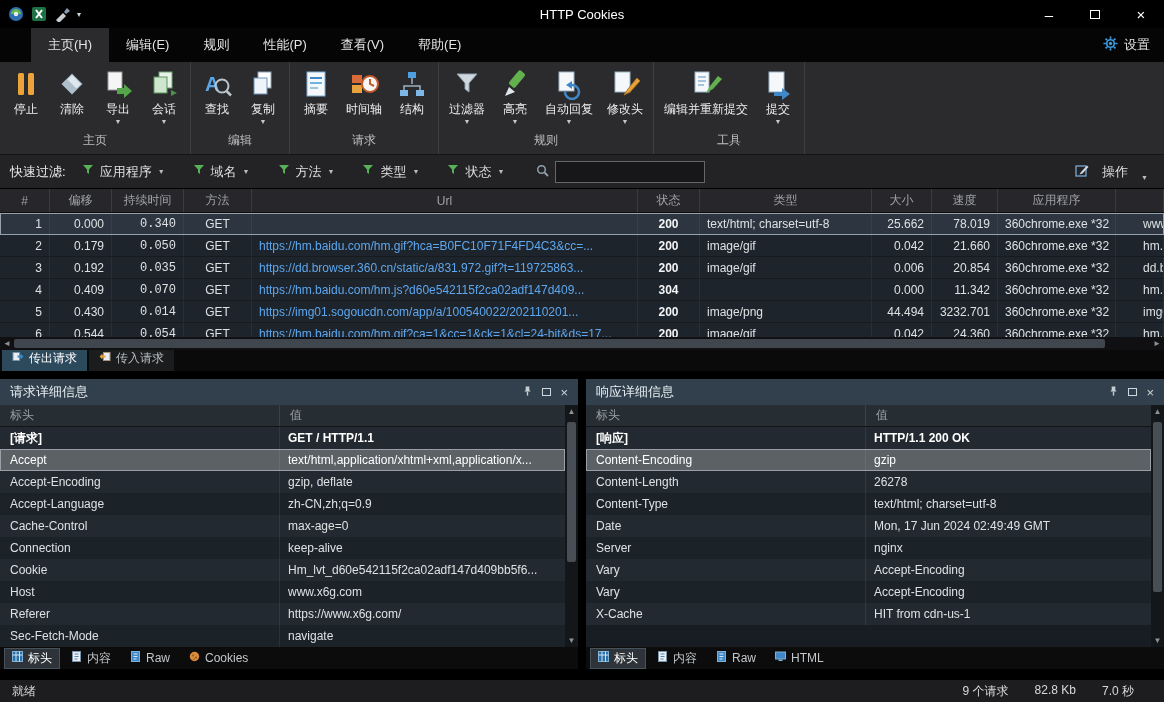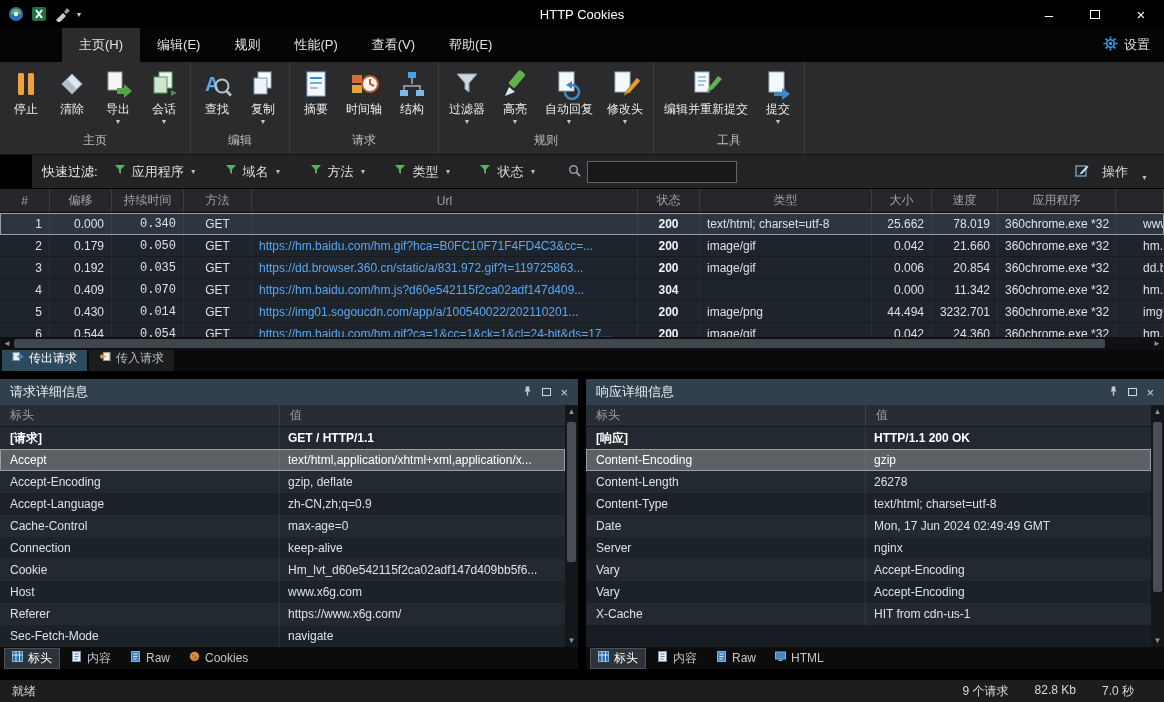--- a/index.html
+++ b/index.html
@@ -13,39 +13,39 @@
   .qat { display:flex; gap:7px; align-items:center; padding-left:8px; z-index:2; }
   .qat svg { display:block; }
   .qat-caret { color:#cfd4d8; font-size:8px; }
   .title { position:absolute; left:0; right:0; text-align:center; font-size:13px; color:#fff; }
   .win-controls { margin-left:auto; display:flex; z-index:2; }
   .win-btn { width:46px; height:28px; display:flex; align-items:center; justify-content:center;
              color:#fff; font-size:15px; cursor:default; }
   .max-box { width:10px; height:9px; border:1px solid #fff; display:inline-block; }
 
   
-  .menubar { height:34px; background:#050506; display:flex; align-items:stretch; padding-left:62px; }
+  .menubar { height:34px; background:#050506; display:flex; align-items:stretch; padding-left:31px; }
   .menu-tab { padding:0 17px; display:flex; align-items:center; font-size:13px; color:#e3e3e3; }
   .menu-tab.active { background:#2b2b2e; }
   .menu-settings { margin-left:auto; display:flex; align-items:center; gap:6px;
                    padding-right:14px; font-size:13px; color:#e3e3e3; }
 
   
   .ribbon { height:93px; background:#2b2b2e; display:flex; border-bottom:1px solid #141416; }
   .ribbon-group { display:flex; flex-direction:column; border-right:1px solid #3d3d42; padding:0 3px; }
   .ribbon-buttons { display:flex; align-items:flex-start; padding-top:5px; flex:1; }
   .ribbon-btn { display:flex; flex-direction:column; align-items:center; padding:1px 7px; min-width:44px; }
   .ribbon-btn .icon32 { width:32px; height:32px; margin-bottom:2px; }
   .ribbon-btn .lbl { font-size:12px; color:#ededed; white-space:nowrap; line-height:14px; }
   .ribbon-btn .caret { font-size:7px; color:#c4c8cc; line-height:8px; margin-top:2px; }
   .ribbon-group-label { margin-top:auto; text-align:center; font-size:12px; color:#bfbfbf; padding:2px 0 5px; }
 
   
   .filterbar { height:34px; background:#232326; display:flex; align-items:center; padding:0 10px;
-               border-bottom:1px solid #000;margin-left:32px; }
+               border-bottom:1px solid #000; }
   .qf-label { font-size:13px; color:#e8e8e8; margin-right:16px; }
   .qf-filter { display:flex; align-items:center; gap:6px; font-size:13px; color:#dfdfdf; margin-right:28px; }
   .qf-caret { font-size:7px; color:#b8bcc0; }
   .search-wrap { display:flex; align-items:center; gap:6px; margin-left:4px; }
   .search-input { width:150px; height:22px; background:#17171a; border:1px solid #63666a;
                   color:#fff; font-size:12px; padding:0 6px; outline:none;
                   font-family:"Liberation Sans","DejaVu Sans",sans-serif; }
   .actions { margin-left:auto; display:flex; align-items:flex-end; gap:13px; font-size:13px;
              color:#dfdfdf; padding-right:6px; }
 

